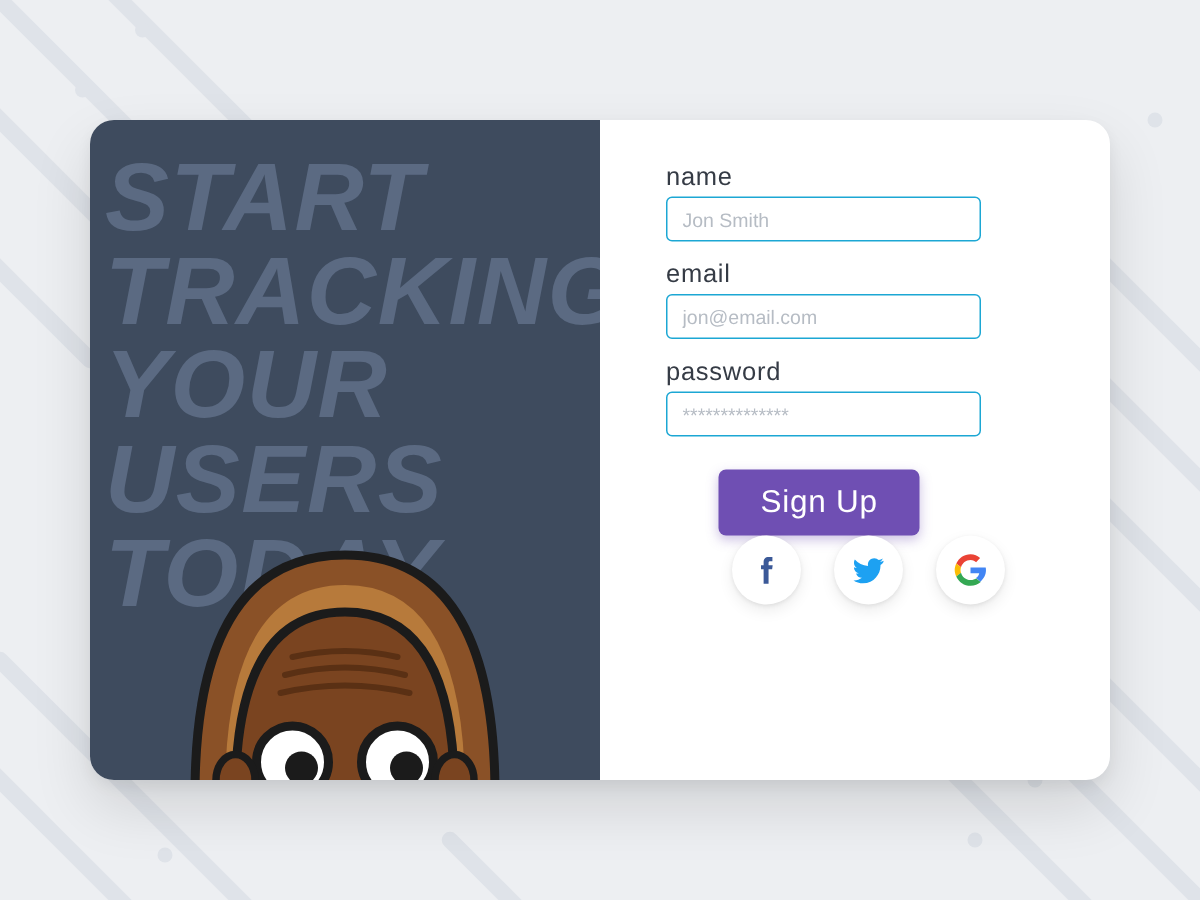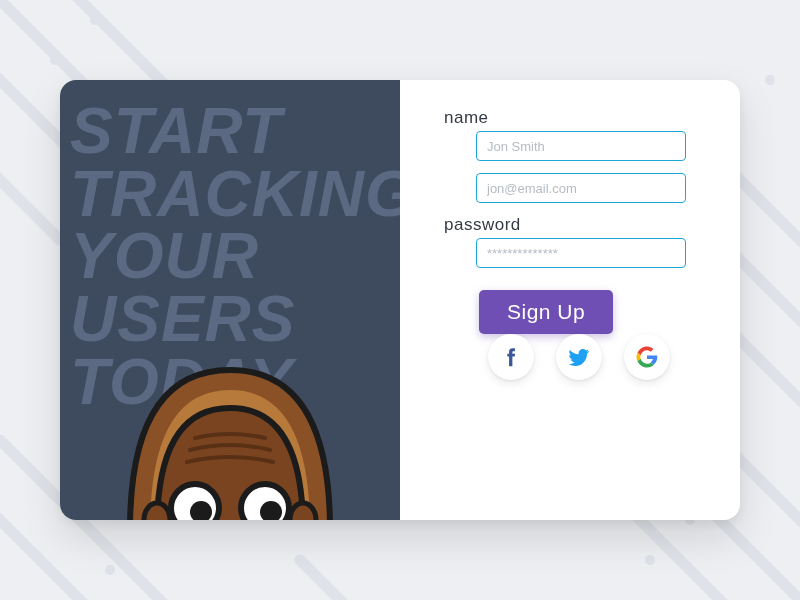--- a/index.html
+++ b/index.html
@@ -76,21 +76,20 @@
   .field input {
     width: 210px;
     height: 30px;
     border: 1.6px solid #1ca7d4;
     border-radius: 4px;
     padding: 0 10px;
     font-size: 13px;
     color: #9aa1aa;
     outline: none;
     background: #fff;
-    margin-left: 32px;
   }
   .field input::placeholder { color: #b6bcc4; }
   .submit-row { margin-top: 10px; }
   .btn {
     display: inline-block;
     background: #6f4fb3;
     color: #fff;
     border: none;
     border-radius: 5px;
     padding: 10px 28px;
@@ -191,20 +190,21 @@
   </div>
 
   <div class="right">
 
     <div class="field">
       <label>name</label>
       <input type="text" placeholder="Jon Smith" style="">
     </div>
 
     <div class="field">
+      <label>email</label>
       <input type="text" placeholder="jon@email.com" style="">
     </div>
 
     <div class="field">
       <label>password</label>
       <input type="text" placeholder="**************" style="">
     </div>
 
     <div class="submit-row">
       <button class="btn">Sign Up</button>

